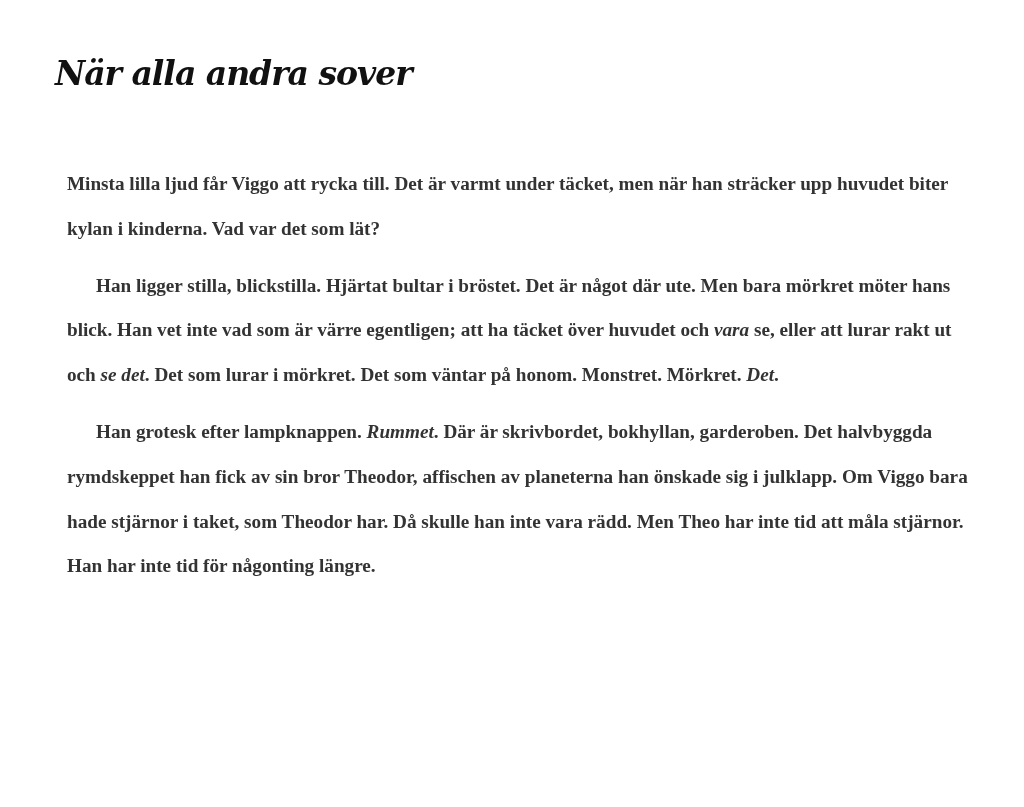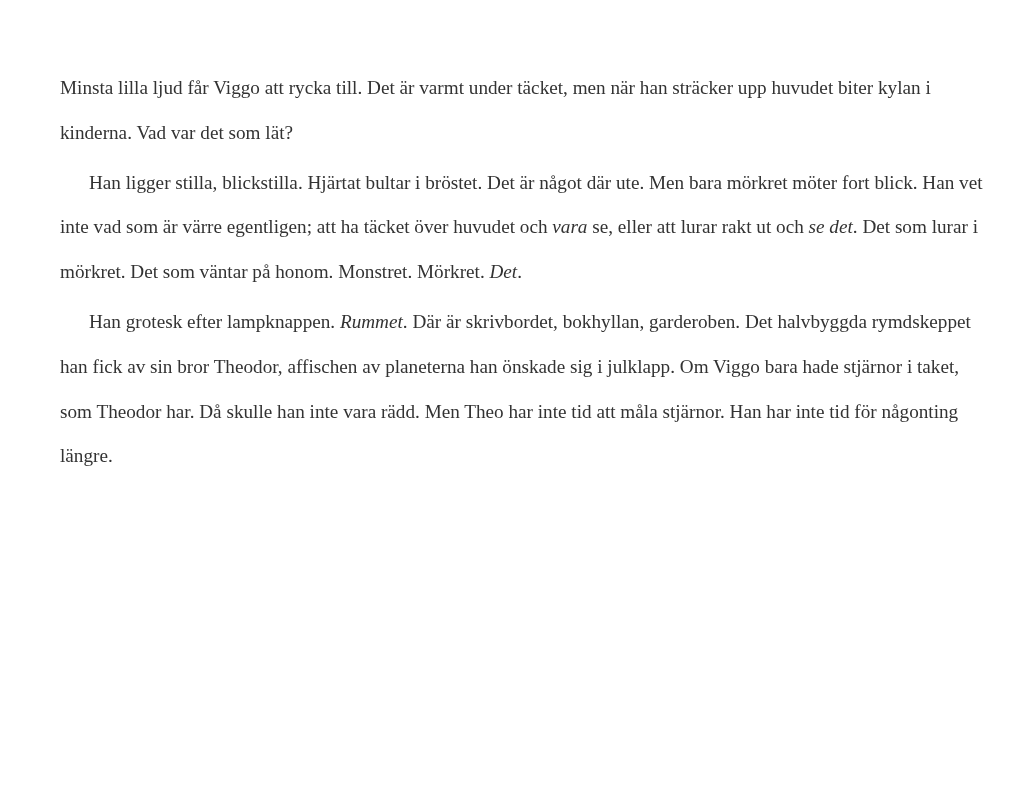--- a/index.html
+++ b/index.html
@@ -31,39 +31,41 @@
       color: #111111;
     }
     .body-text {
       margin-top: 66px;
       font-family: "Liberation Serif", "DejaVu Serif", serif;
       font-size: 19.2px;
       line-height: 44.8px;
       color: #333333;
     }
     .body-text p {
-      margin: 5px;
+      margin: 12px;
       text-indent: 29px;
+      font-weight: bold;
     }
     .body-text p.first {
       text-indent: 0;
     }
     .body-text em {
       font-style: italic;
     }
   </style>
 </head>
 <body>
 
 <div class="page">
+  <h1 class="title">När alla andra sover</h1>
 
   <div class="body-text">
     <p class="first">
       <span>Minsta lilla ljud får Viggo att rycka till. Det är varmt under täcket, men när han sträcker upp huvudet biter kylan i kinderna. Vad var det som lät?</span>
     </p>
     <p>
-      <span>Han ligger stilla, blickstilla. Hjärtat bultar i bröstet. Det är något där ute. Men bara mörkret möter fort blick. Han vet inte vad som är värre egentligen; att ha täcket över huvudet och </span><em>vara</em><span> se, eller att lurar rakt ut och </span><em>se det</em><span>. Det som lurar i mörkret. Det som väntar på honom. Monstret. Mörkret. </span><em>Det</em><span>.</span>
+      <span>Han ligger stilla, blickstilla. Hjärtat bultar i bröstet. Det är något där ute. Men bara mörkret möter hans blick. Han vet inte vad som är värre egentligen; att ha täcket över huvudet och </span><em>vara</em><span> se, eller att lurar rakt ut och </span><em>se det</em><span>. Det som lurar i mörkret. Det som väntar på honom. Monstret. Mörkret. </span><em>Det</em><span>.</span>
     </p>
     <p>
       <span>Han grotesk efter lampknappen. </span><em>Rummet</em><span>. Där är skrivbordet, bokhyllan, garderoben. Det halvbyggda rymdskeppet  han fick av sin bror Theodor, affischen av planeterna han önskade sig i julklapp. Om Viggo bara hade stjärnor i taket, som Theodor har. Då skulle han inte vara rädd. Men Theo har inte tid att måla stjärnor. Han har inte tid för någonting längre.</span>
     </p>
   </div>
 </div>
 
 </body></html>

